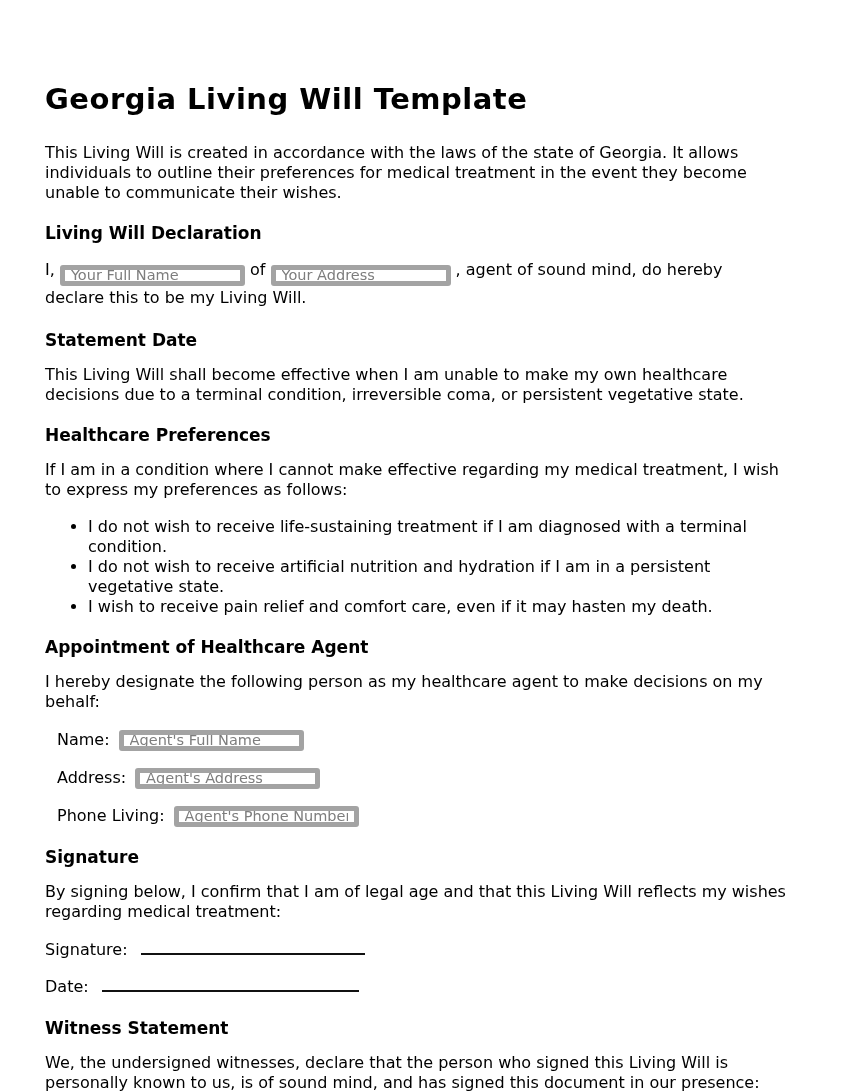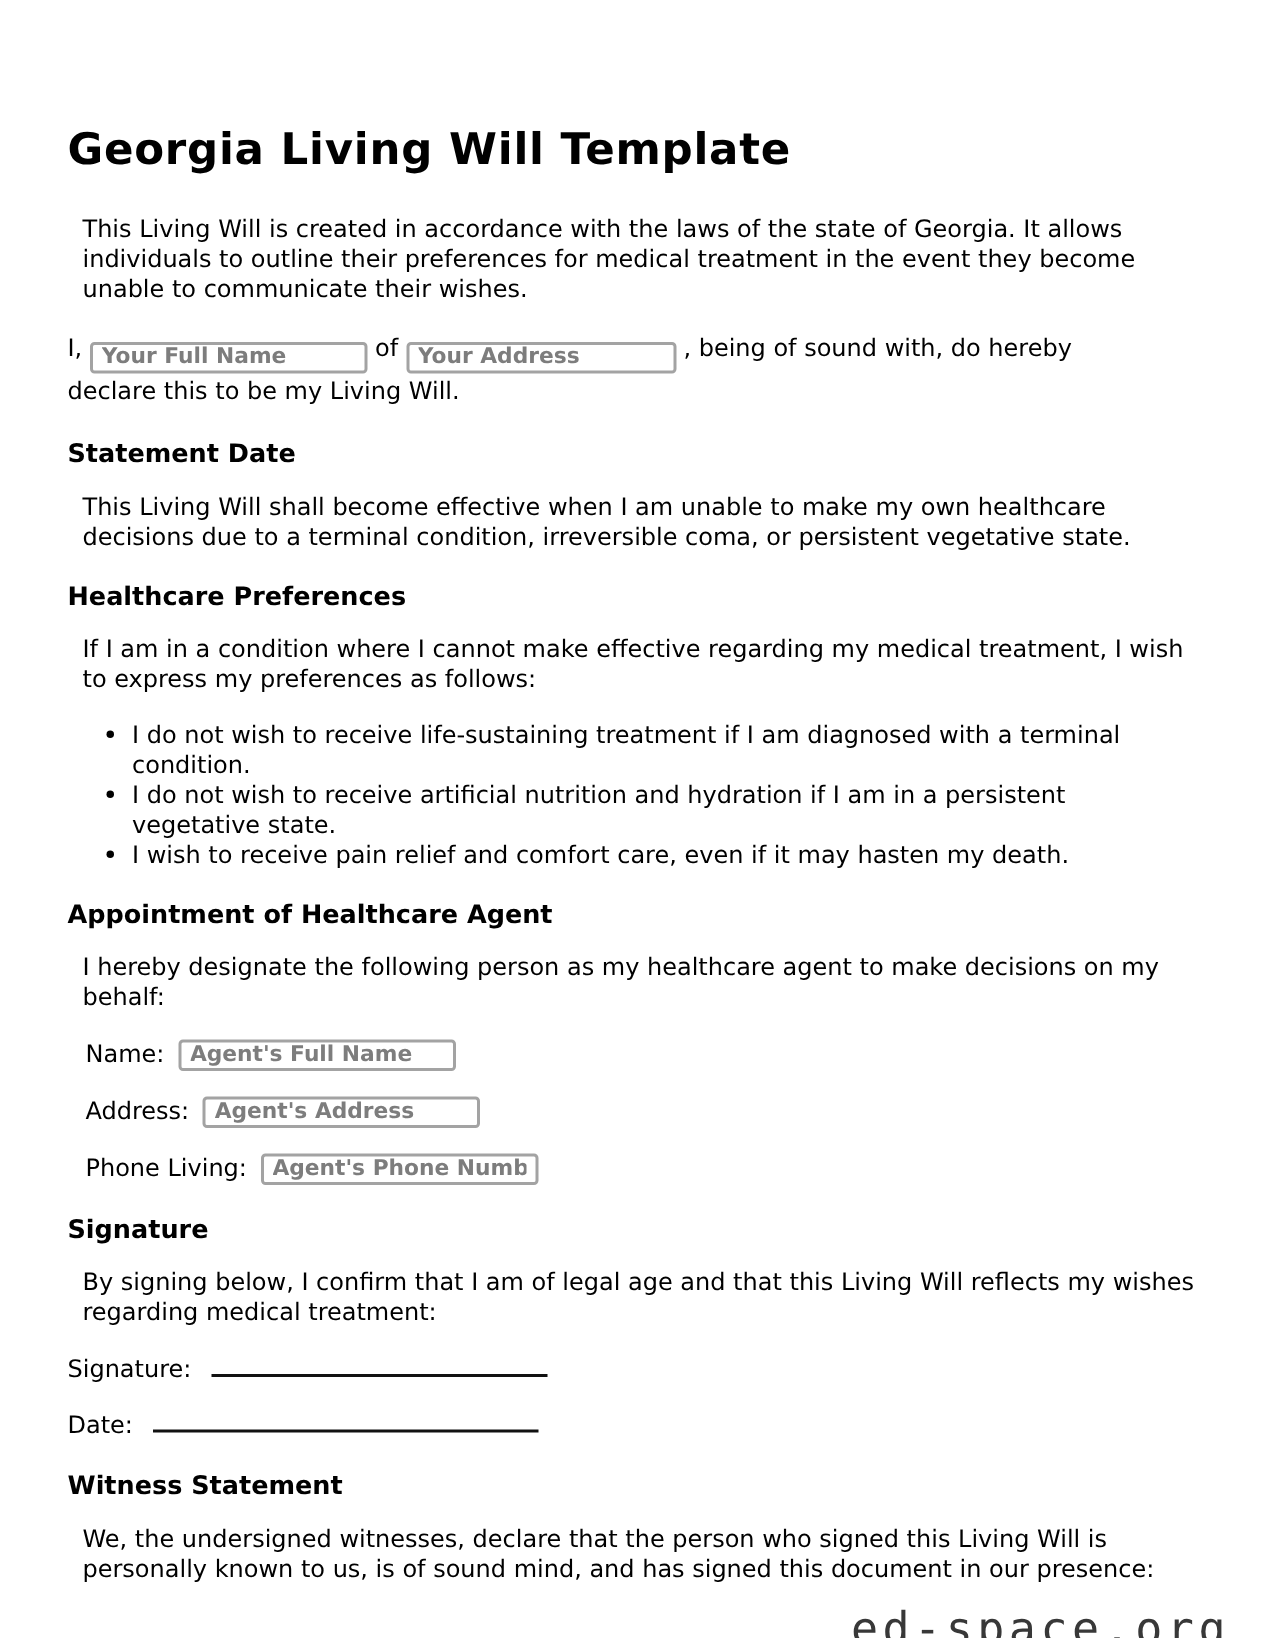--- a/index.html
+++ b/index.html
@@ -25,41 +25,40 @@
     font-weight: bold;
     letter-spacing: 0.5px;
   }
   h2 {
     margin: 19px 0 14px 0;
     font-size: 17px;
     line-height: 22px;
     font-weight: bold;
   }
   p {
-    margin: 0 0 17px 10px;
+    margin: 0 0 17px 0;
     line-height: 20px;
   }
   ul {
     margin: 11px 0 17px 0;
     padding: 0 0 0 43px;
   }
   li { line-height: 20px; }
   .inline-input {
     height: 21px;
     width: 185px;
-    border: 2px solid #a3a3a3;
+    border: 5px solid #a3a3a3;
     border-radius: 3px;
     padding: 1px 6px;
     font-family: "DejaVu Sans", sans-serif;
     font-size: 14.5px;
     color: #000;
     vertical-align: -5px;
     background: #fff;
     outline: none;
-    font-weight: bold;
   }
   .inline-input.addr { width: 180px; }
   input::placeholder { color: #7d7d7d; opacity: 1; }
   .decl-line { line-height: 24px; margin-bottom: 15px; }
   .field-row {
     margin: 0 0 16px 12px;
     line-height: 22px;
     display: flex;
     align-items: flex-end;
   }
@@ -85,27 +84,28 @@
 </style>
 </head>
 <body>
 
 <div class="doc">
 
   <h1>Georgia Living Will Template</h1>
 
   <p>This Living Will is created in accordance with the laws of the state of Georgia. It allows individuals to outline their preferences for medical treatment in the event they become unable to communicate their wishes.</p>
 
+  <h2>Living Will Declaration</h2>
 
   <div class="decl-line">
     <span>I,</span>
     <input type="text" class="inline-input" placeholder="Your Full Name" style="">
     <span>of</span>
     <input type="text" class="inline-input addr" placeholder="Your Address" style="">
-    <span>, being of sound with, do hereby</span>
+    <span>, agent of sound mind, do hereby</span>
     <br>
     <span>declare this to be my Living Will.</span>
   </div>
 
   <h2>Statement Date</h2>
 
   <p>This Living Will shall become effective when I am unable to make my own healthcare decisions due to a terminal condition, irreversible coma, or persistent vegetative state.</p>
 
   <h2>Healthcare Preferences</h2>
 

